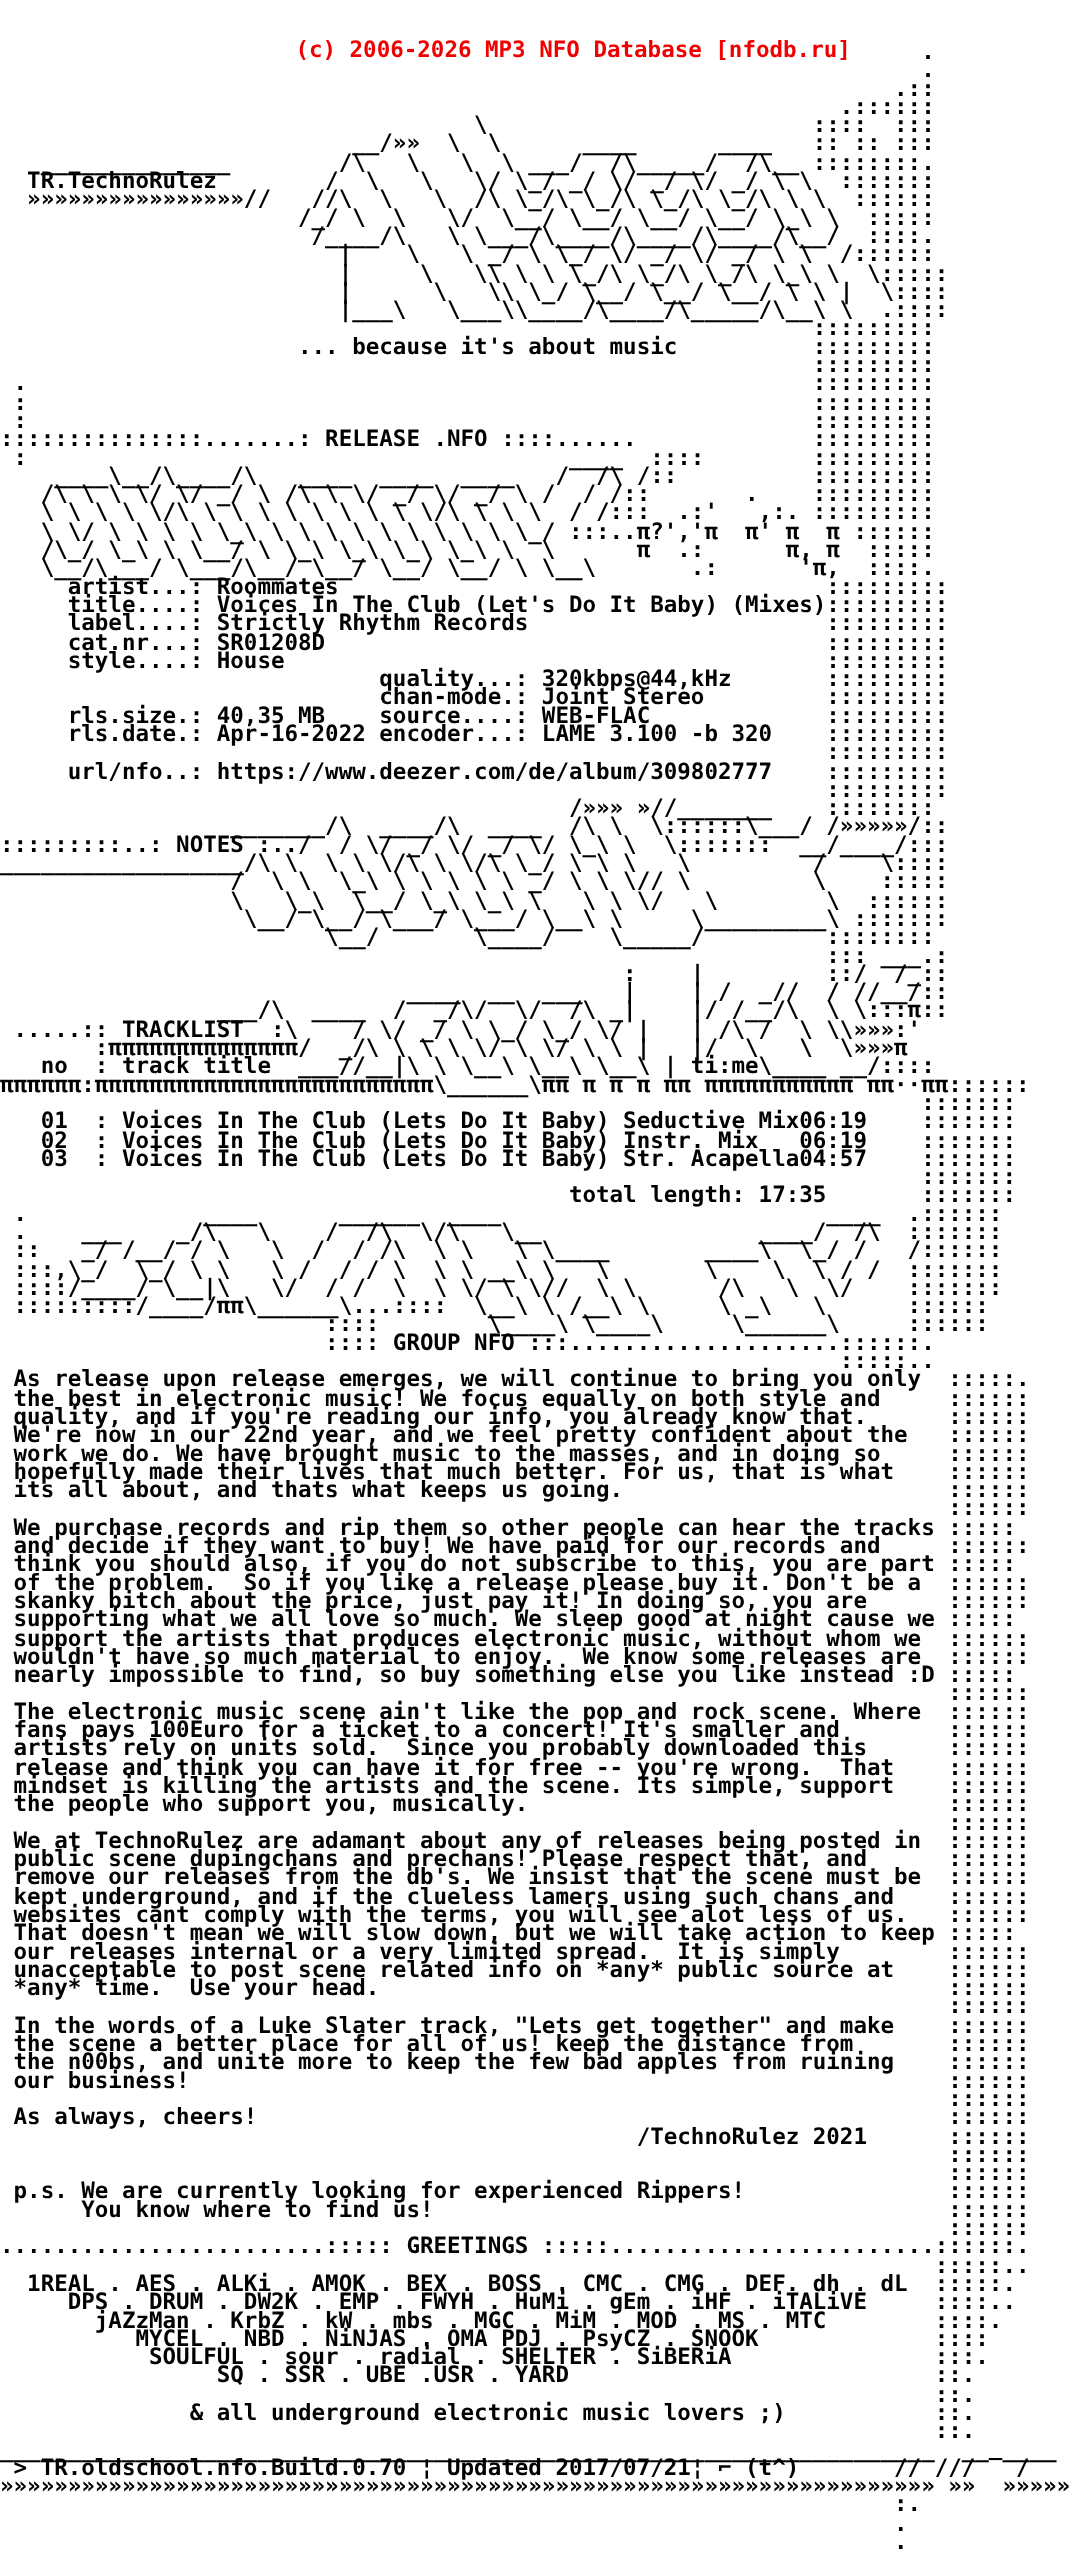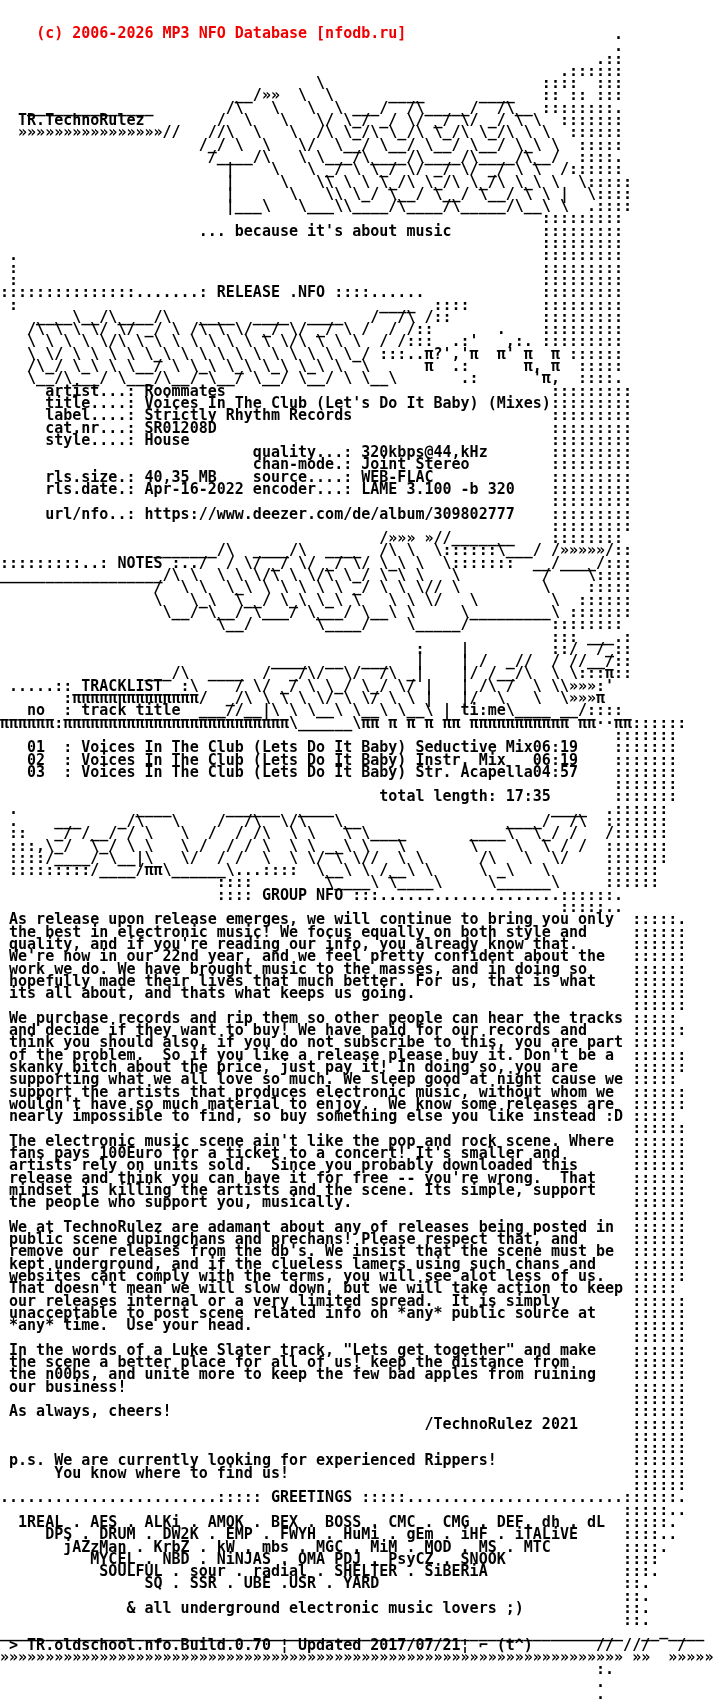--- a/index.html
+++ b/index.html
@@ -6,20 +6,21 @@
   .page {
     width: 728px;
     height: 1704px;
     overflow: hidden;
     background: #ffffff;
     font-family: "DejaVu Sans Mono", "Liberation Mono", monospace;
   }
   .banner {
     height: 22px;
     padding-top: 6px;
+    text-align: center;
     font-size: 15px;
     font-weight: bold;
     letter-spacing: 0px;
     white-space: pre;
   }
   pre.nfo {
     margin: 0;
     padding: 0;
     color: #000000;
     font-family: inherit;

